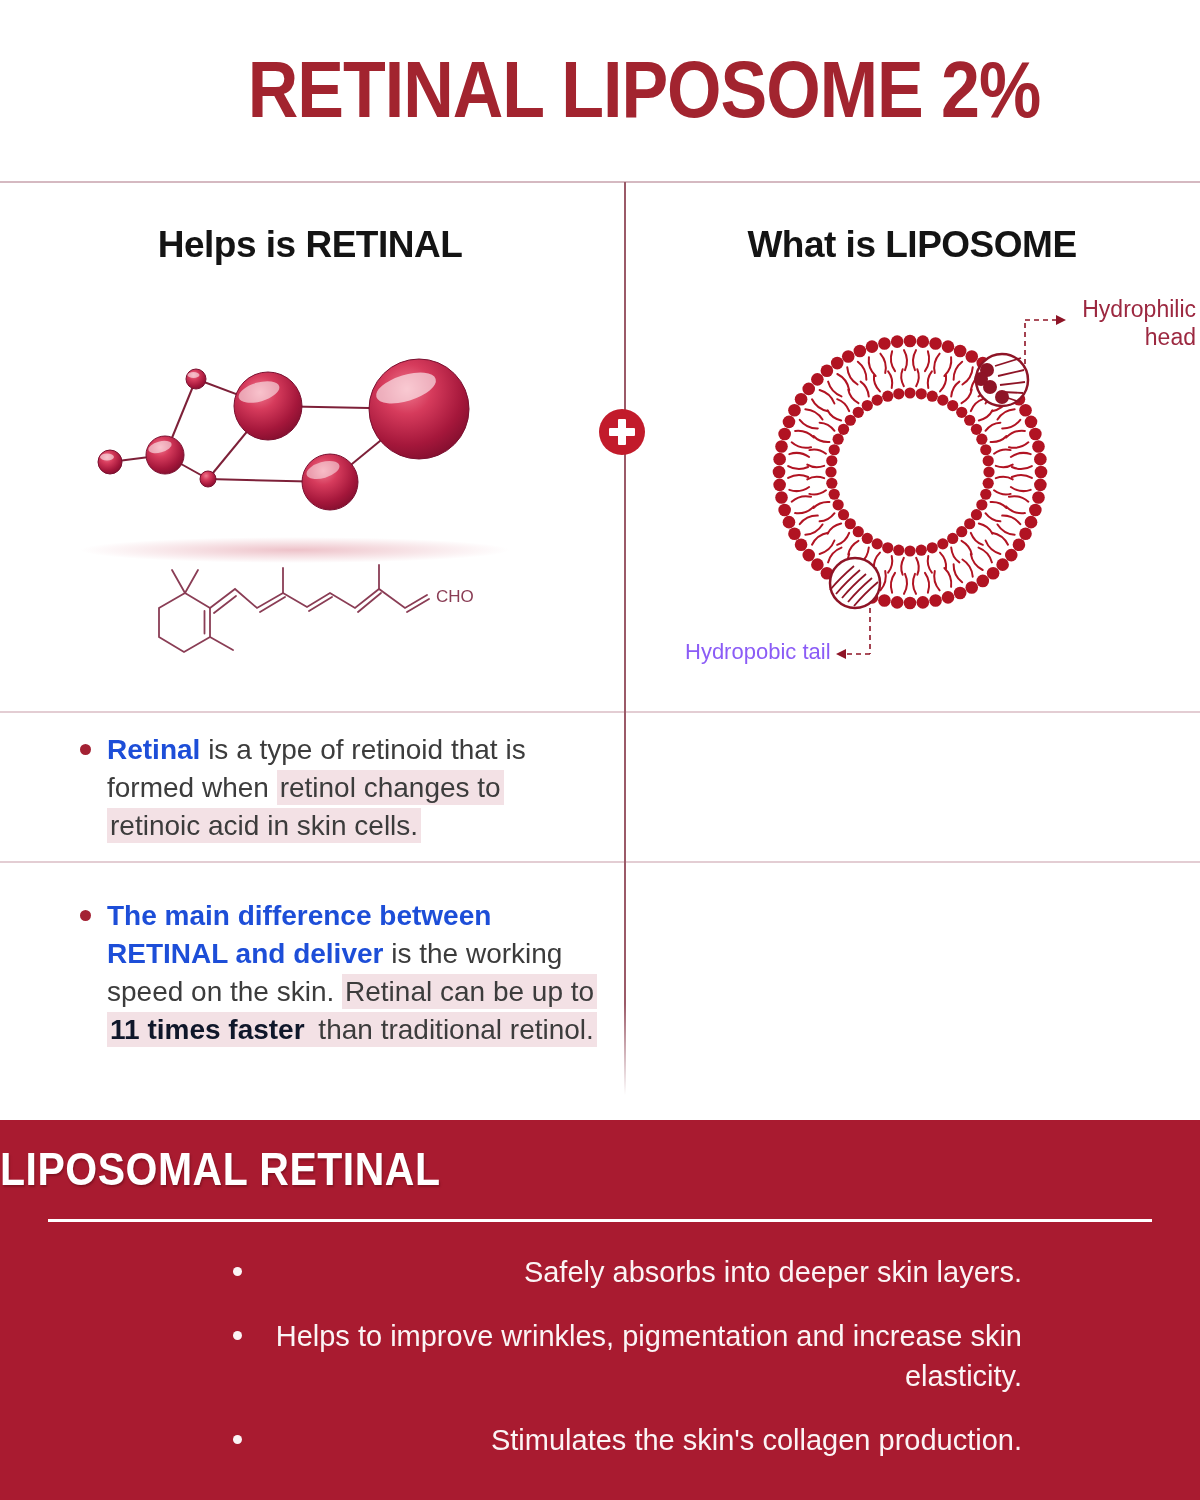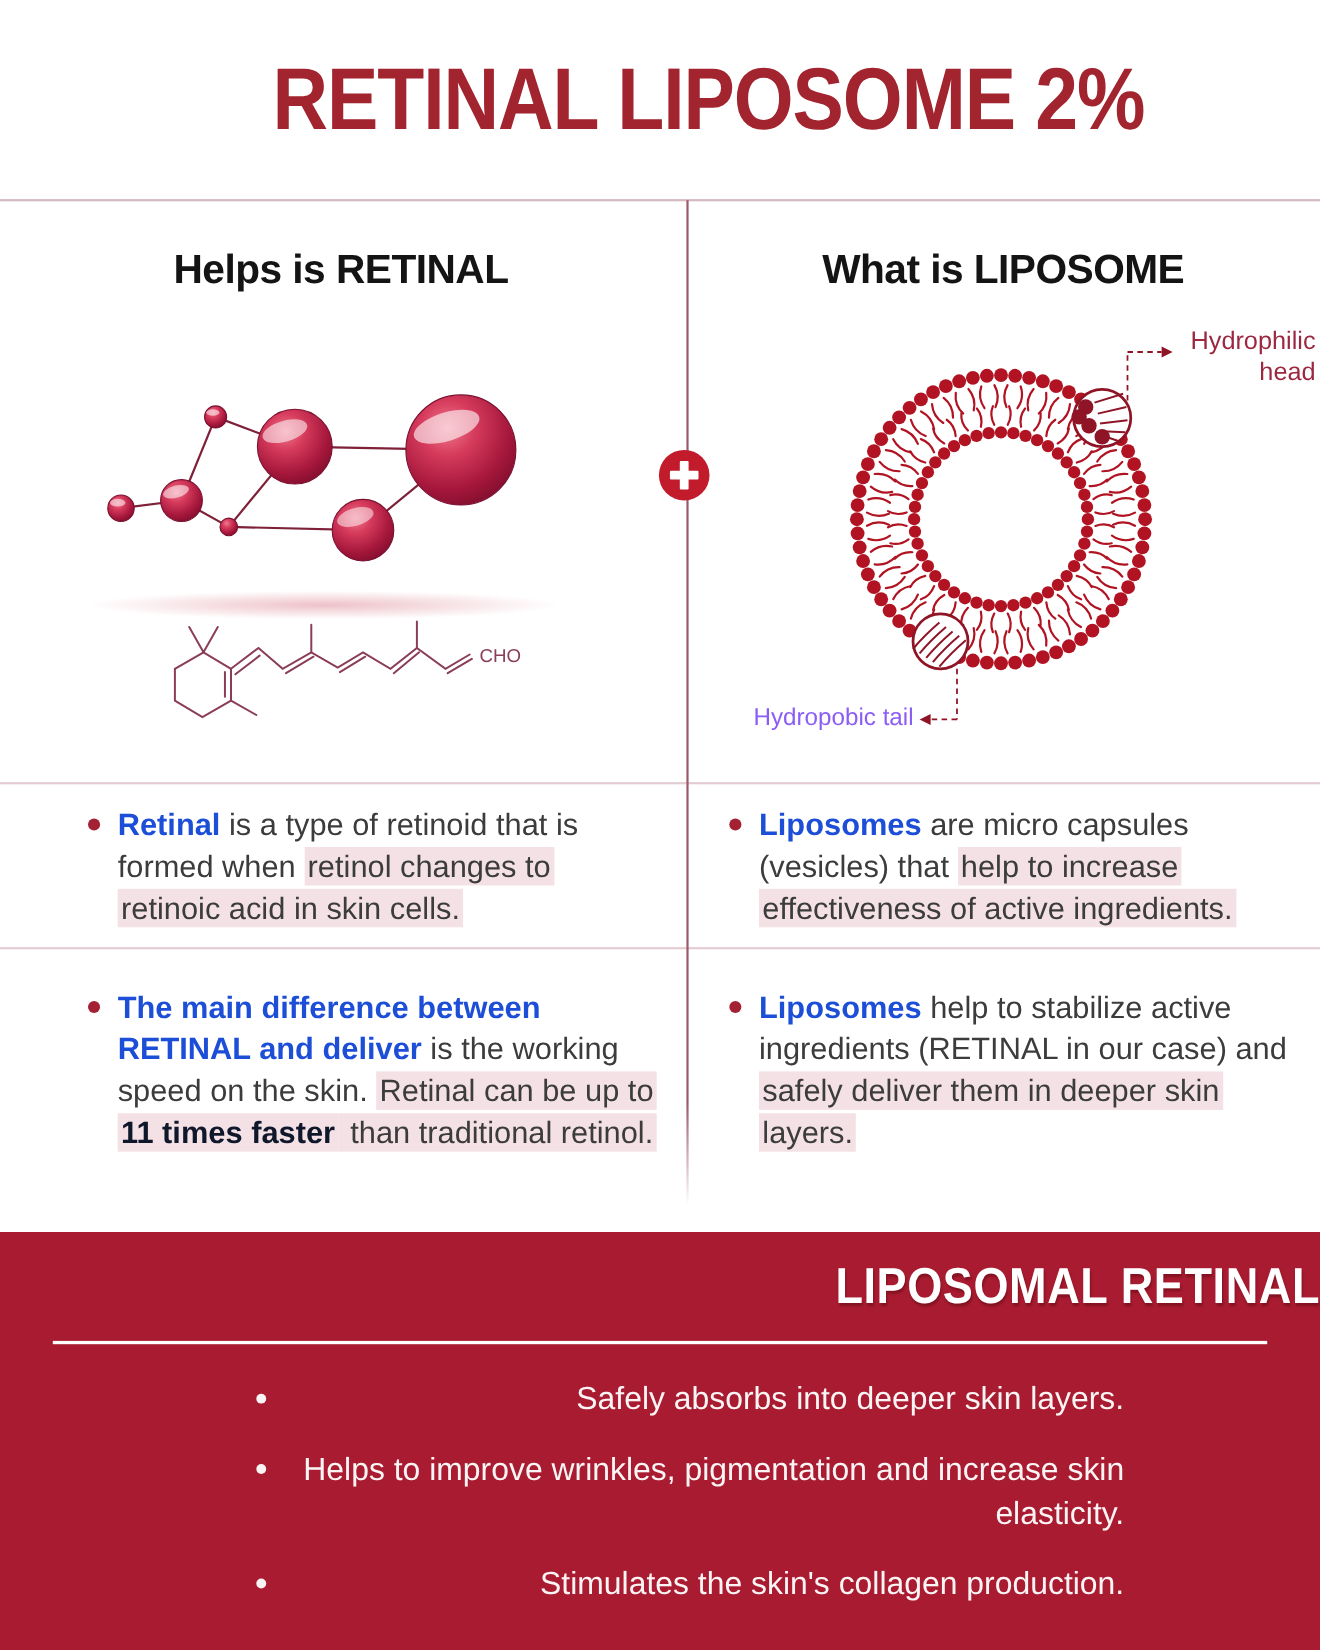--- a/index.html
+++ b/index.html
@@ -51,21 +51,21 @@
   .bullet .hl{background:#F3E1E5;padding:2px 3px;
               -webkit-box-decoration-break:clone;box-decoration-break:clone;}
   .bullet .accent{color:#0f172a;font-weight:700;}
   .bullet.l1{left:107px;top:731px;width:478px;}
   .bullet.r1{left:690px;top:731px;width:498px;}
   .bullet.l2{left:107px;top:897px;width:490px;}
   .bullet.r2{left:690px;top:897px;width:500px;}
 
   
   .bottom{position:absolute;left:0;top:1120px;width:1200px;height:380px;background:#A91B30;}
-  .bottom-title-wrap{position:absolute;top:26px;left:0;width:1200px;text-align:right;}
+  .bottom-title-wrap{position:absolute;top:26px;left:0;width:1200px;text-align:left;}
   .bottom-title{display:inline-block;color:#fff;font-size:41px;font-weight:800;
                 letter-spacing:0.5px;transform:scaleY(1.12);transform-origin:center;
                 text-shadow:1px 2px 2px rgba(60,0,10,0.35);}
   .bottom-rule{position:absolute;top:99px;left:48px;width:1104px;height:3px;background:#fff;}
   .bottom-bullets{position:absolute;left:232px;top:132px;width:790px;text-align:right;}
   .bbullet{position:relative;padding-left:27px;color:#FBF4F5;font-size:29px;line-height:1.38;
            margin-bottom:24px;}
   .bbullet .bdot{position:absolute;left:1px;top:15px;width:9px;height:9px;border-radius:50%;
                  background:#FBF4F5;}
 </style>
@@ -381,31 +381,23 @@
         <polygon points="206,359 196,364 206,369" fill="#8E1426"></polygon>
       </svg>
     <div class="label-head">Hydrophilic head</div>
     <div class="label-tail">Hydropobic tail</div>
   </div>
 
   <div class="bullet l1">
     <span class="dot"></span>
     <span><span class="b">Retinal</span><span> is a type of retinoid that is formed when </span><span class="hl">retinol changes to retinoic acid in skin cells.</span></span>
   </div>
-  <div class="bullet r1">
-    <span class="dot"></span>
-    <span><span class="b">Liposomes</span><span> are micro capsules (vesicles) that </span><span class="hl">help to increase effectiveness of active ingredients.</span></span>
-  </div>
   <div class="bullet l2">
     <span class="dot"></span>
     <span><span class="b">The main difference between RETINAL and deliver</span><span> is the working speed  on the skin. </span><span class="hl">Retinal can be up to </span><span class="hl accent">11 times faster</span><span class="hl"> than traditional retinol.</span></span>
-  </div>
-  <div class="bullet r2">
-    <span class="dot"></span>
-    <span><span class="b">Liposomes</span><span> help to stabilize active ingredients (RETINAL in our case) and </span><span class="hl">safely deliver them in deeper skin layers.</span></span>
   </div>
 
   <div class="bottom">
     <div class="bottom-title-wrap">
       <span class="bottom-title">LIPOSOMAL RETINAL</span>
     </div>
     <div class="bottom-rule"></div>
     <div class="bottom-bullets">
       <div class="bbullet">
         <span class="bdot"></span>

